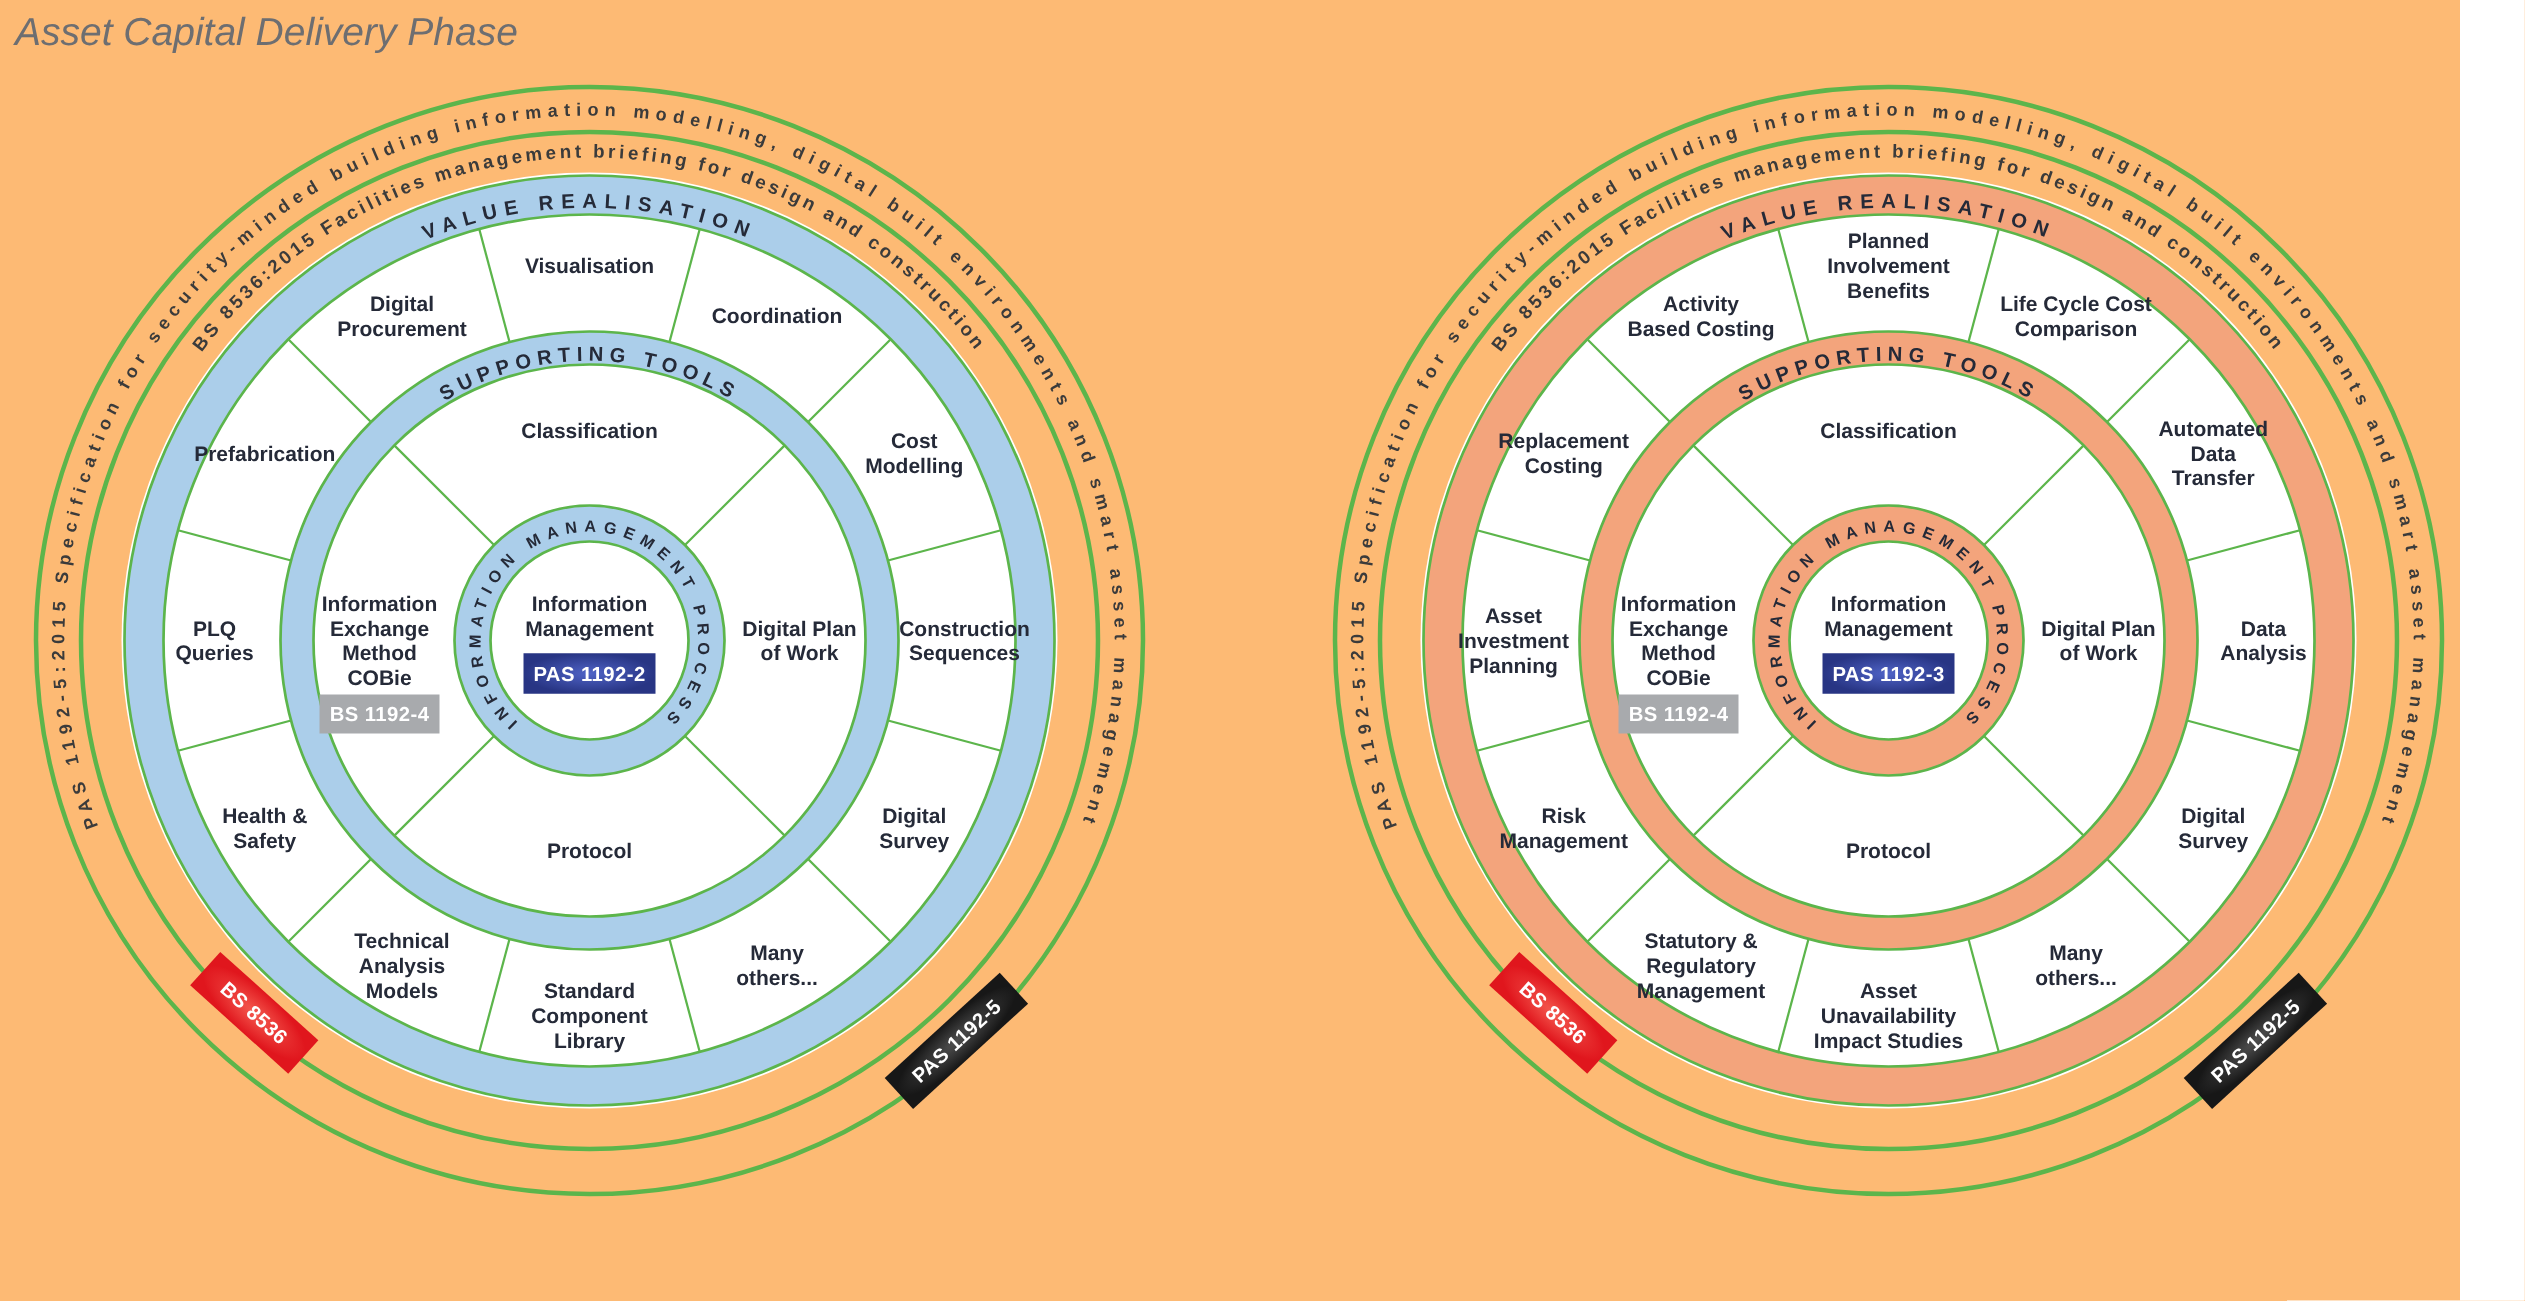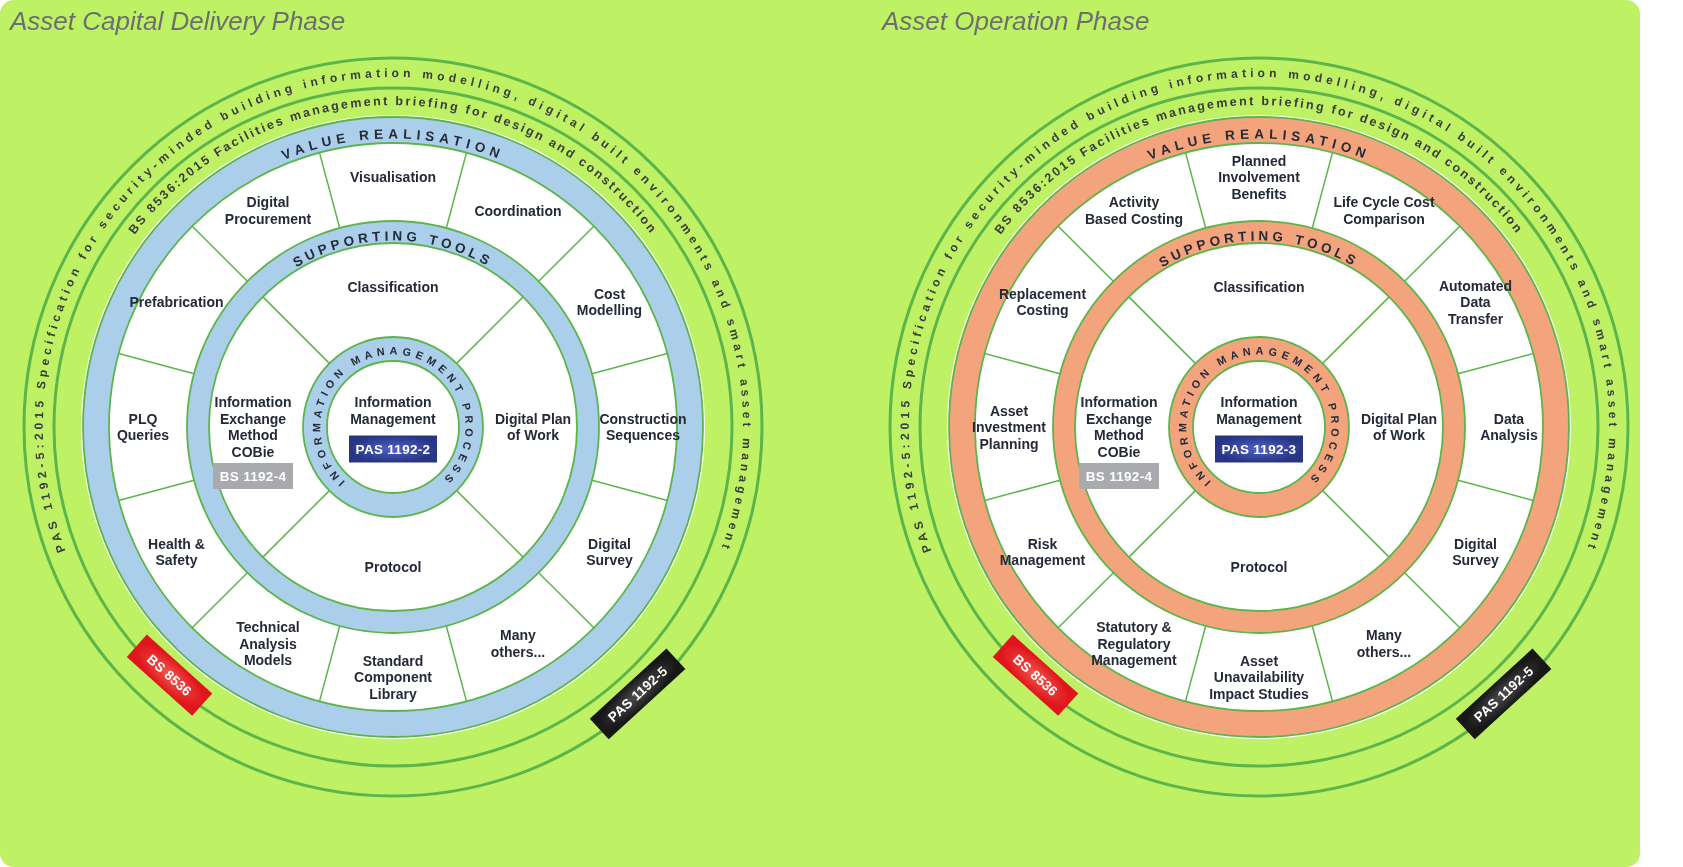--- a/index.html
+++ b/index.html
@@ -1,32 +1,31 @@
 <!DOCTYPE html>
 <html><head>
 <meta charset="utf-8">
 <style>
   html,body{margin:0;padding:0;background:#ffffff;}
-  .canvas{position:relative;width:1640px;height:867px;background:#bef264;overflow:hidden;
-          font-family:"Liberation Sans", sans-serif;border-radius:14px;}
+  .canvas{position:relative;width:1640px;height:867px;background:#fdba74;overflow:hidden;
+          font-family:"Liberation Sans", sans-serif;}
   .phase-title{position:absolute;top:6px;margin:0;font-style:italic;font-weight:400;
                font-size:26px;letter-spacing:0px;color:#6d6e71;
                font-family:"Liberation Sans", sans-serif;}
   #title-0{left:10px;}
   #title-1{left:882px;}
   .wheel{position:absolute;top:46px;width:762px;height:762px;}
   #wheel-0{left:12px;}
   #wheel-1{left:878px;}
 </style>
 </head>
 <body>
 
 <div class="canvas">
   <h1 class="phase-title" id="title-0">Asset Capital Delivery Phase</h1>
-  <h1 class="phase-title" id="title-1">Asset Operation Phase</h1>
   <svg class="wheel" id="wheel-0" viewBox="0 0 762 762">
       <defs>
         <radialGradient id="gb0">
           <stop offset="0%" stop-color="#4f63c6"></stop>
           <stop offset="100%" stop-color="#283584"></stop>
         </radialGradient>
         <radialGradient id="gr0">
           <stop offset="0%" stop-color="#f4584e"></stop>
           <stop offset="100%" stop-color="#e0161d"></stop>
         </radialGradient>

